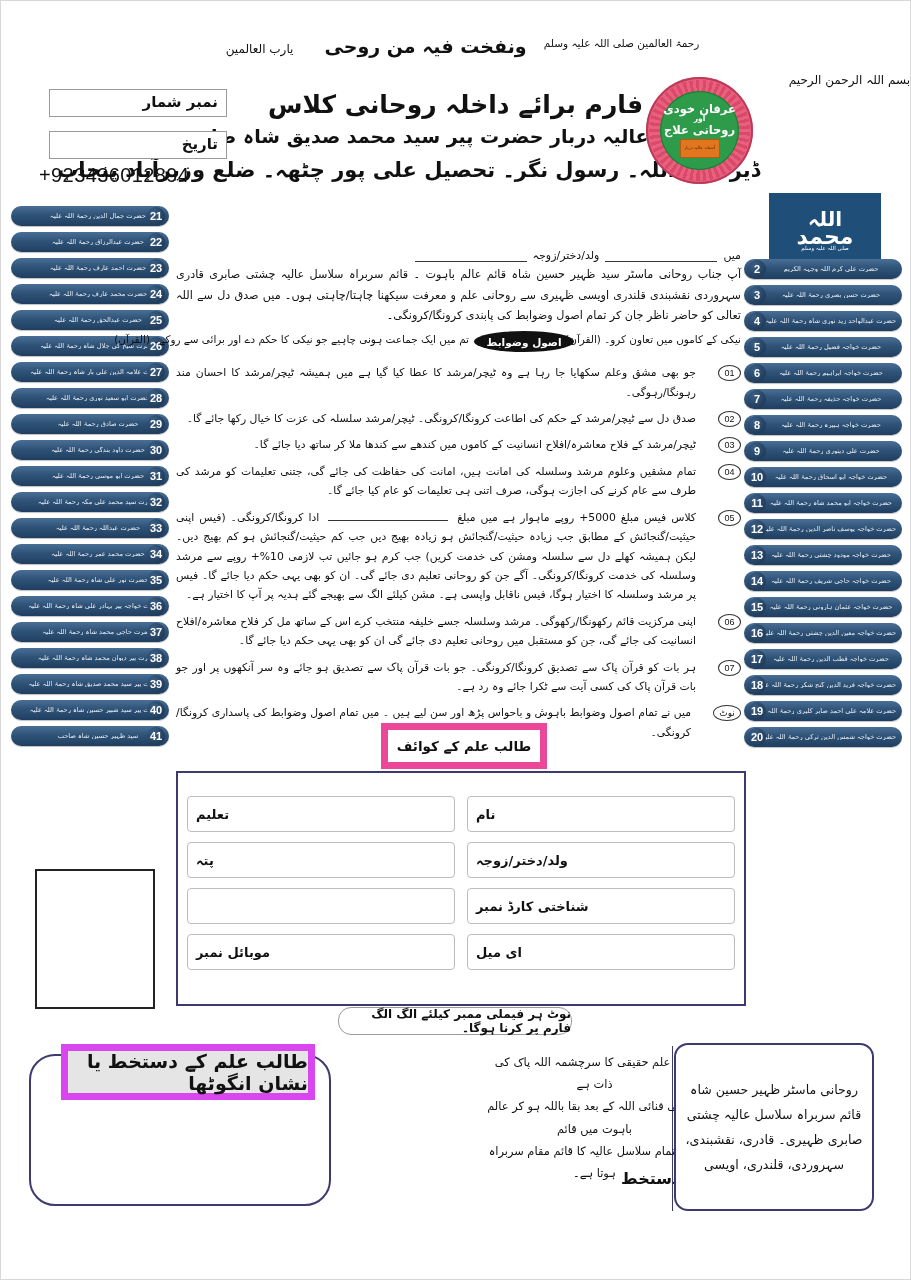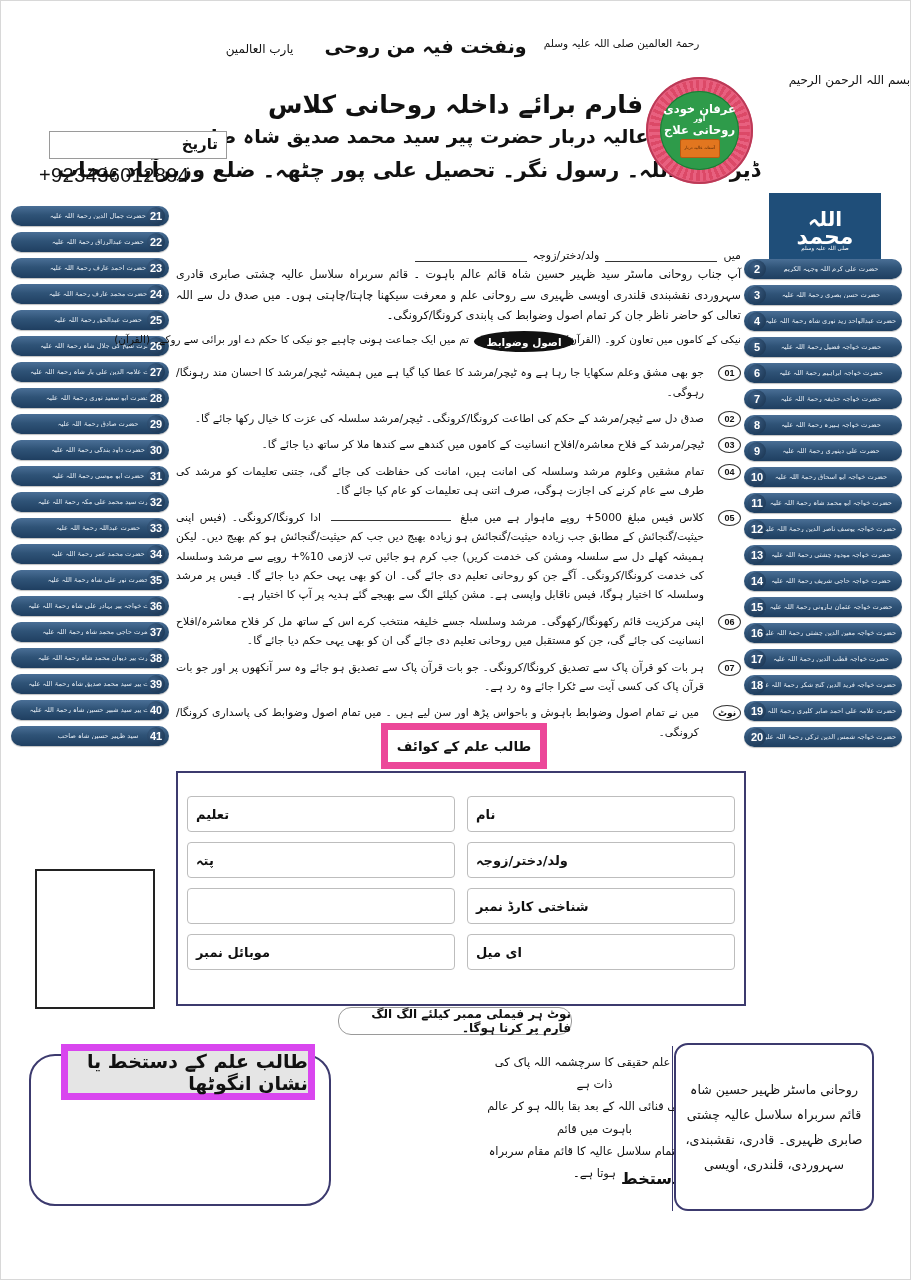--- a/index.html
+++ b/index.html
@@ -322,24 +322,23 @@
     flex: 0 0 auto;
     width: 21px;
     height: 14px;
     border: 1px solid #333;
     border-radius: 50%;
     font-size: 9px;
     font-family: "Liberation Sans", sans-serif;
     display: flex;
     align-items: center;
     justify-content: center;
-    margin-left: 14px;
+    margin-left: 22px;
     margin-top: 2px;
     direction: ltr;
-    font-weight: bold;
   }
   .rule .rtext {
     flex: 1;
     font-size: 10.8px;
     line-height: 1.8;
     text-align: justify;
     text-align-last: right;
   }
   .rule .rtext .inline-blank {
     display: inline-block;
@@ -539,20 +538,23 @@
     <div class="bismillah">بسم اللہ الرحمن الرحیم</div>
 
     <div class="title-main">فارم برائے داخلہ روحانی کلاس</div>
 
     <div class="title-sub1">
       <span>آستانہ عالیہ دربار حضرت پیر سید محمد صدیق شاہ صاحب</span><sup>رح</sup>
     </div>
 
     <div class="title-sub2">ڈیرہ عبداللہ۔ رسول نگر۔ تحصیل علی پور چٹھہ۔ ضلع وزیرآباد پنجاب</div>
 
+    <div class="topbox" id="box-serial">
+      <span>نمبر شمار</span>
+    </div>
     <div class="topbox" id="box-date">
       <span>تاریخ</span>
     </div>
     <div class="phone-num">+923436012894</div>
 
     <div class="seal">
       <div class="ring-text"></div>
       <div class="inner">
         <span class="s1">عرفان خودی</span>
         <span class="s2">اور</span>

